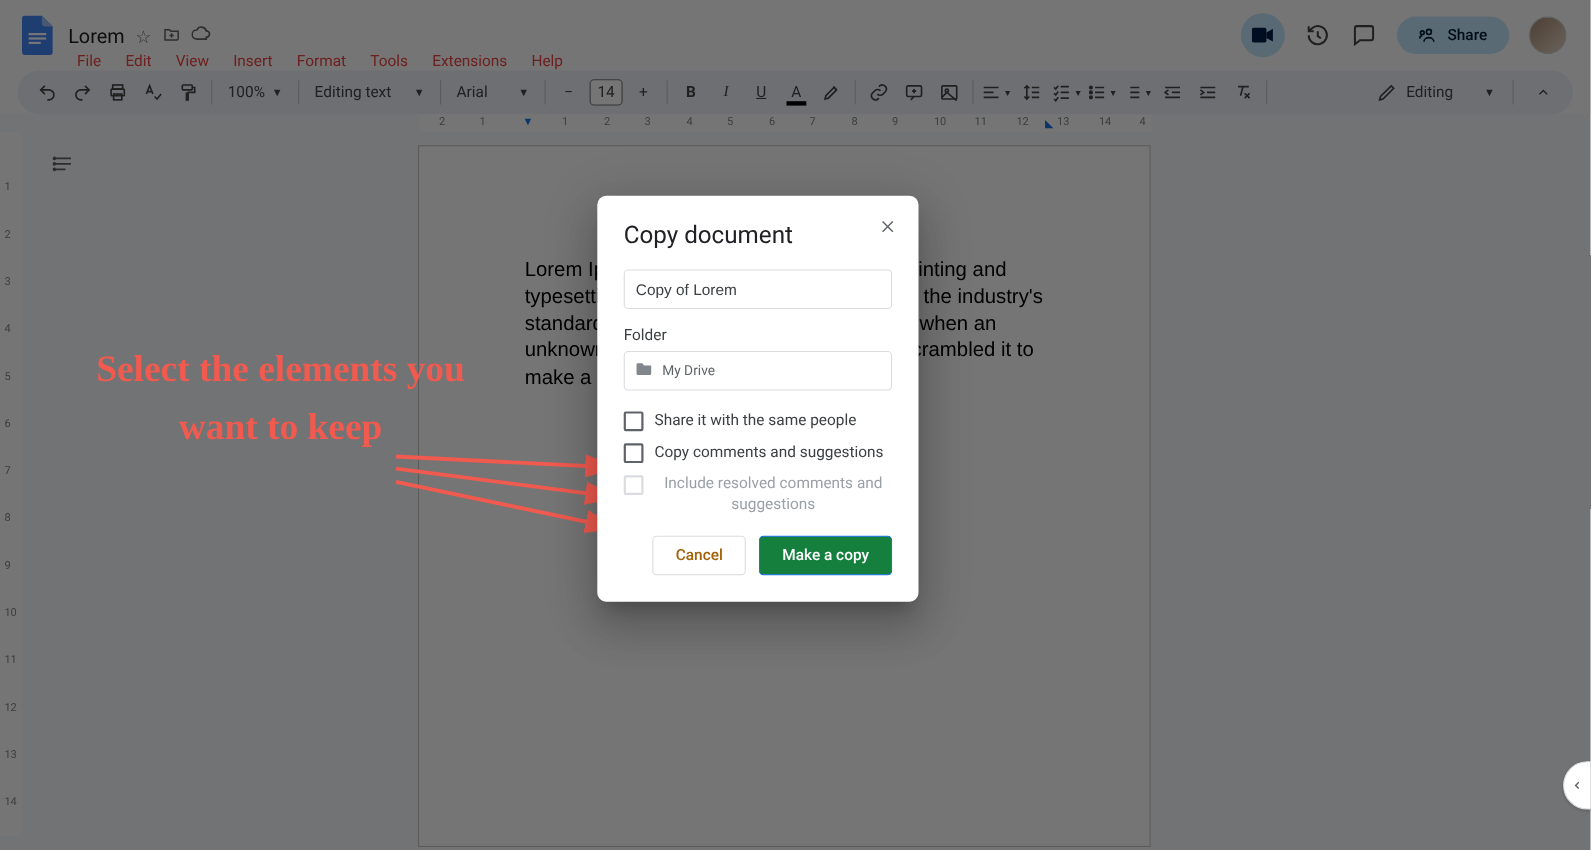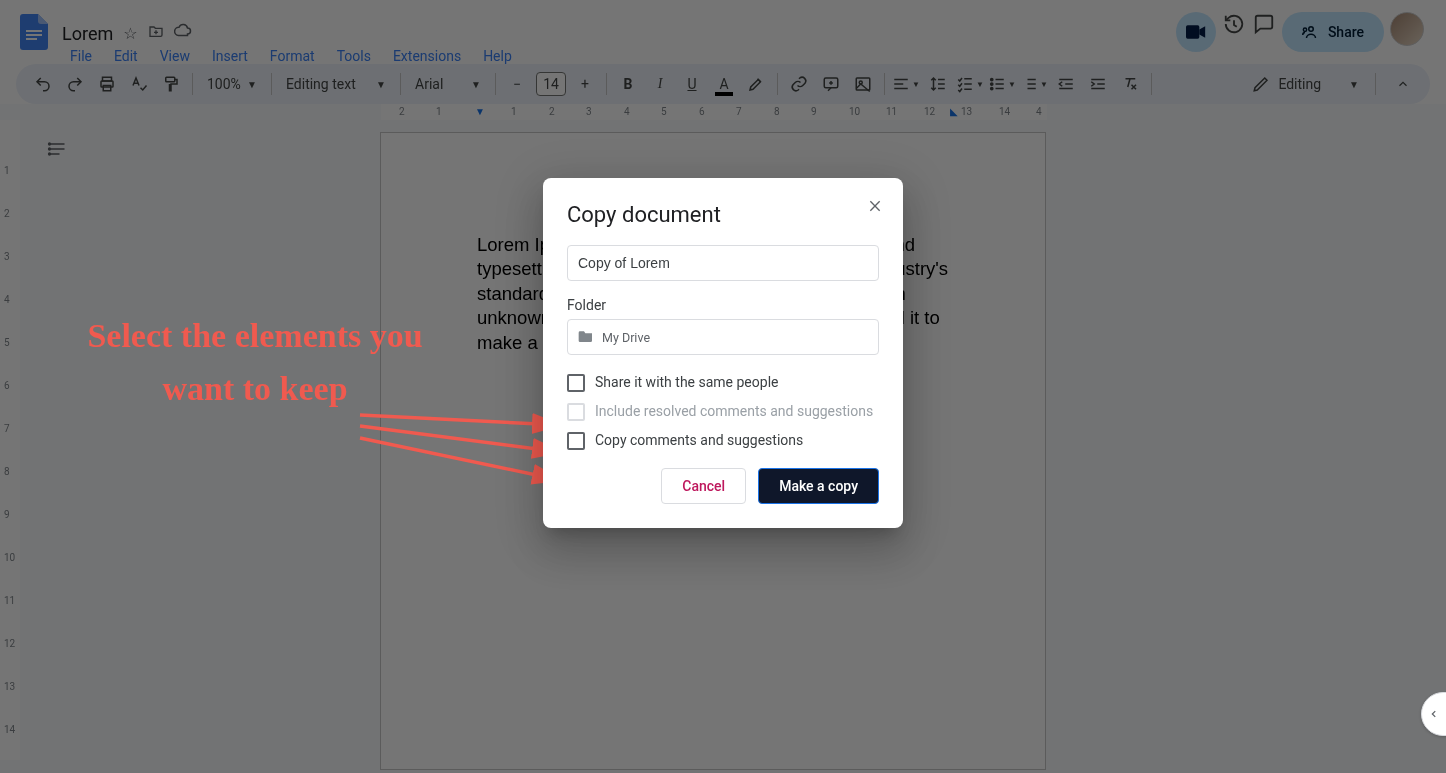--- a/index.html
+++ b/index.html
@@ -28,24 +28,24 @@
   }
   .docs-logo {
     width: 40px; height: 40px;
     display: flex; align-items: center; justify-content: center;
     color: #4285f4;
   }
   .title-area { display: flex; flex-direction: column; gap: 2px; margin-top:24px;}
   .title-row { display: flex; align-items: center; gap: 10px; }
   .doc-title { font-size: 18px; color: #202124; }
   .title-icon { color: #5f6368; font-size: 16px; }
-  .menubar { display: flex; gap: 6px; font-size: 14px; color: #3b82f6; }
+  .menubar { display: flex; gap: 6px; font-size: 14px; color: #ef4444; }
   .menubar span { padding: 2px 8px; border-radius: 4px; cursor: pointer; }
   .header-spacer { flex: 1; }
-  .header-right { display: flex; gap: 6px; margin-right: 8px; }
+  .header-right { display: flex; align-items: center; gap: 18px; margin-right: 8px; }
   .hdr-icon {
     width: 24px; height: 24px; color: #5f6368;
     display: flex; align-items: center; justify-content: center;
   }
   .meet-chip {
     width: 40px; height: 40px; border-radius: 50%;
     background: #c3e7ff; display: flex; align-items: center; justify-content: center;
     color: #041e49;
   }
   .share-btn {
@@ -165,21 +165,21 @@
   
   .scrim {
     position: absolute; inset: 0;
     background: rgba(0,0,0,0.54);
   }
 
   
   .dialog {
     position: absolute;
     left: 543px; top: 178px;
-    width: 360px;
+    width: 292px;
     background: #fff;
     border-radius: 8px;
     box-shadow: 0 11px 15px -7px rgba(0,0,0,.2),0 24px 38px 3px rgba(0,0,0,.14),0 9px 46px 8px rgba(0,0,0,.12);
     padding: 24px;
     font-family: "Google Sans", Roboto, Arial, sans-serif;
     color: #3c4043;
   }
   .dlg-title { font-size: 22px; color: #202124; margin-bottom: 18px; font-weight: 400;}
   .dlg-close {
     position: absolute; top: 16px; right: 16px;
@@ -220,22 +220,22 @@
   .dlg-actions {
     display: flex; justify-content: flex-end; gap: 12px;
     margin-top: 18px;
   }
   .btn {
     height: 36px; padding: 0 20px; border-radius: 4px;
     font-size: 14px; font-weight: 500;
     display: flex; align-items: center; justify-content: center;
     cursor: pointer;
   }
-  .btn-secondary { background: #fff; border: 1px solid #dadce0; color: #be185d; }
-  .btn-primary { background: #0f172a; color: #fff; border: 1px solid #1a73e8; }
+  .btn-secondary { background: #fff; border: 1px solid #dadce0; color: #a16207; }
+  .btn-primary { background: #15803d; color: #fff; border: 1px solid #1a73e8; }
 
   
   .annotation {
     position: absolute; left: 80px; top: 310px;
     width: 350px;
     color: #f05a4f;
     font-family: "Comic Sans MS", "Segoe Script", "Bradley Hand", cursive;
     font-size: 34px;
     line-height: 1.55;
     font-weight: 600;
@@ -572,27 +572,27 @@
     <span class="folder-icon"><svg width="16" height="14" viewBox="0 0 24 20" fill="#80868b">
           <path d="M3 3h6l2 3h10v11a2 2 0 0 1-2 2H3a2 2 0 0 1-2-2V5a2 2 0 0 1 2-2z"></path>
         </svg></span>
     <span>My Drive</span>
   </div>
 
   <div class="check-row">
     <div class="chk"></div>
     <div class="label">Share it with the same people</div>
   </div>
+  <div class="check-row">
+    <div class="chk"></div>
+    <div class="label">Copy comments and suggestions</div>
+  </div>
   <div class="check-row disabled">
     <div class="chk"></div>
     <div class="label">Include resolved comments and suggestions</div>
-  </div>
-  <div class="check-row">
-    <div class="chk"></div>
-    <div class="label">Copy comments and suggestions</div>
   </div>
 
   <div class="dlg-actions">
     <div class="btn btn-secondary">Cancel</div>
     <div class="btn btn-primary">Make a copy</div>
   </div>
 </div>
 
 <div class="side-tab">
   <svg width="10" height="14" viewBox="0 0 24 24" fill="none" stroke="#5f6368" stroke-width="3">

